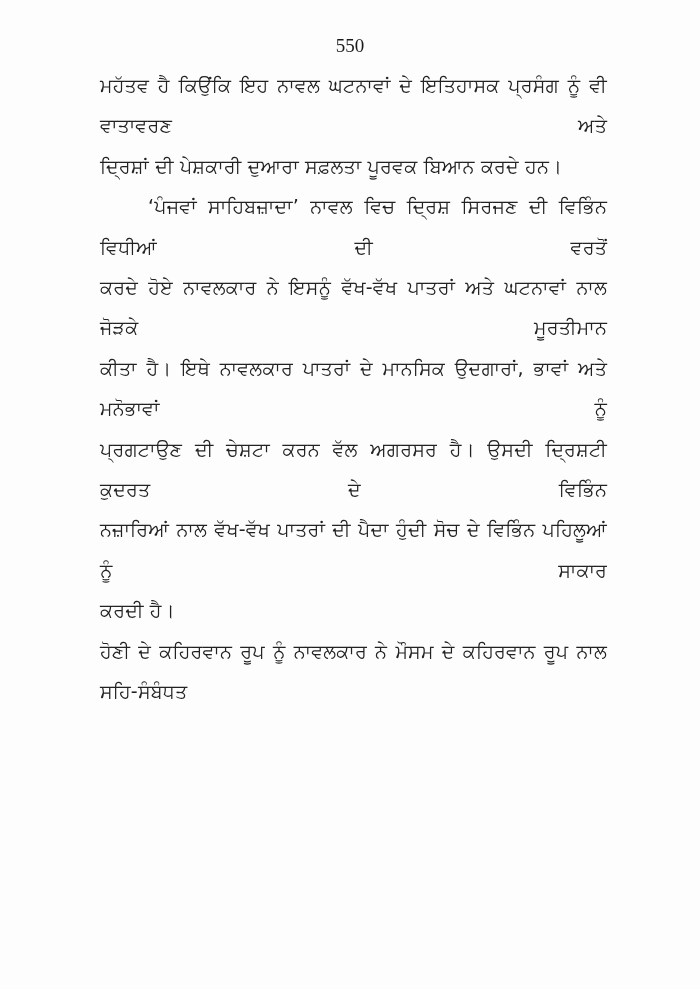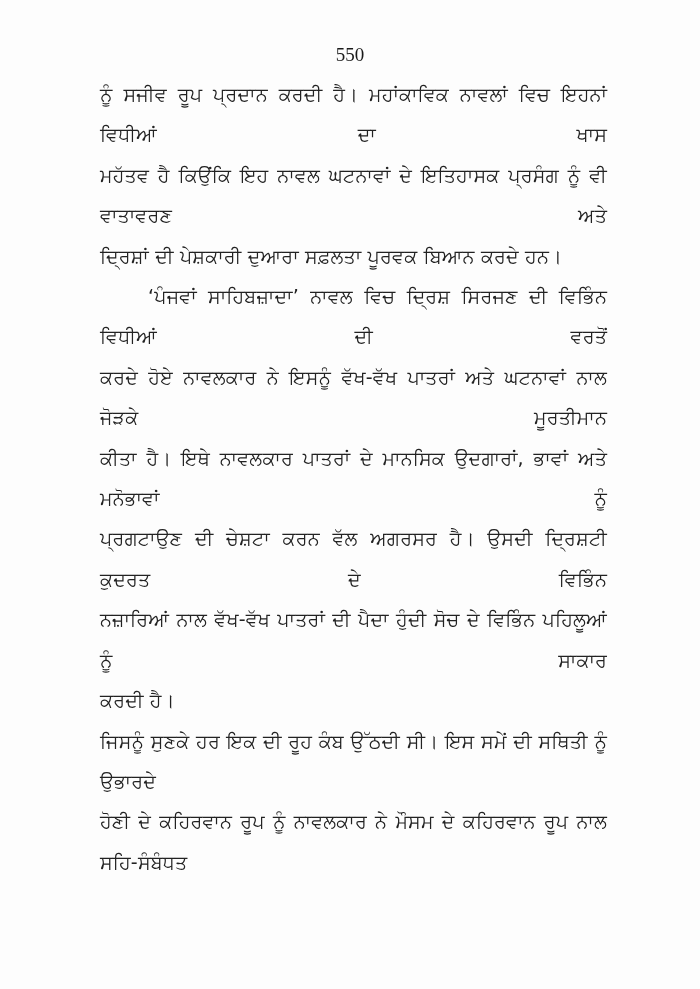--- a/index.html
+++ b/index.html
@@ -10,21 +10,21 @@
   .page {
     position: relative;
     width: 700px;
     height: 989px;
     background: #fdfdfd;
     overflow: hidden;
     font-family: "DejaVu Sans", sans-serif;
     color: #222222;
   }
   .page-number {
-    padding-top: 42px;
+    padding-top: 33px;
     text-align: center;
     font-family: "Liberation Serif", serif;
     font-size: 19px;
     line-height: 26px;
     color: #1a1a1a;
   }
   .text-block {
     margin: 6px 93px 0 100px; 
     font-size: 19px;
     line-height: 40.4px;
@@ -51,28 +51,26 @@
 </style>
 </head>
 <body>
 
 <div class="page">
 
   <div class="page-number">550</div>
 
   <div class="text-block">
 
-    <div class="line j">ਨੂੰ ਸਜੀਵ ਰੂਪ ਪ੍ਰਦਾਨ ਕਰਦੀ ਹੈ। ਮਹਾਂਕਾਵਿਕ ਨਾਵਲਾਂ ਵਿਚ ਇਹਨਾਂ ਵਿਧੀਆਂ ਦਾ ਖਾਸ</div>
     <div class="line j">ਮਹੱਤਵ ਹੈ ਕਿਉਂਕਿ ਇਹ ਨਾਵਲ ਘਟਨਾਵਾਂ ਦੇ ਇਤਿਹਾਸਕ ਪ੍ਰਸੰਗ ਨੂੰ ਵੀ ਵਾਤਾਵਰਣ ਅਤੇ</div>
     <div class="line l">ਦ੍ਰਿਸ਼ਾਂ ਦੀ ਪੇਸ਼ਕਾਰੀ ਦੁਆਰਾ ਸਫ਼ਲਤਾ ਪੂਰਵਕ ਬਿਆਨ ਕਰਦੇ ਹਨ।</div>
 
     <div class="line j indent">‘ਪੰਜਵਾਂ ਸਾਹਿਬਜ਼ਾਦਾ’ ਨਾਵਲ ਵਿਚ ਦ੍ਰਿਸ਼ ਸਿਰਜਣ ਦੀ ਵਿਭਿੰਨ ਵਿਧੀਆਂ ਦੀ ਵਰਤੋਂ</div>
     <div class="line j">ਕਰਦੇ ਹੋਏ ਨਾਵਲਕਾਰ ਨੇ ਇਸਨੂੰ ਵੱਖ-ਵੱਖ ਪਾਤਰਾਂ ਅਤੇ ਘਟਨਾਵਾਂ ਨਾਲ ਜੋੜਕੇ ਮੂਰਤੀਮਾਨ</div>
     <div class="line j">ਕੀਤਾ ਹੈ। ਇਥੇ ਨਾਵਲਕਾਰ ਪਾਤਰਾਂ ਦੇ ਮਾਨਸਿਕ ਉਦਗਾਰਾਂ, ਭਾਵਾਂ ਅਤੇ ਮਨੋਭਾਵਾਂ ਨੂੰ</div>
     <div class="line j">ਪ੍ਰਗਟਾਉਣ ਦੀ ਚੇਸ਼ਟਾ ਕਰਨ ਵੱਲ ਅਗਰਸਰ ਹੈ। ਉਸਦੀ ਦ੍ਰਿਸ਼ਟੀ ਕੁਦਰਤ ਦੇ ਵਿਭਿੰਨ</div>
     <div class="line j">ਨਜ਼ਾਰਿਆਂ ਨਾਲ ਵੱਖ-ਵੱਖ ਪਾਤਰਾਂ ਦੀ ਪੈਦਾ ਹੁੰਦੀ ਸੋਚ ਦੇ ਵਿਭਿੰਨ ਪਹਿਲੂਆਂ ਨੂੰ ਸਾਕਾਰ</div>
     <div class="line l">ਕਰਦੀ ਹੈ।</div>
 
-    <div class="line j">ਜਿਸਨੂੰ ਸੁਣਕੇ ਹਰ ਇਕ ਦੀ ਰੂਹ ਕੰਬ ਉੱਠਦੀ ਸੀ। ਇਸ ਸਮੇਂ ਦੀ ਸਥਿਤੀ ਨੂੰ ਉਭਾਰਦੇ</div>
     <div class="line j">ਹੋਣੀ ਦੇ ਕਹਿਰਵਾਨ ਰੂਪ ਨੂੰ ਨਾਵਲਕਾਰ ਨੇ ਮੌਸਮ ਦੇ ਕਹਿਰਵਾਨ ਰੂਪ ਨਾਲ ਸਹਿ-ਸੰਬੰਧਤ</div>
 
   </div>
 </div>
 
 </body></html>

